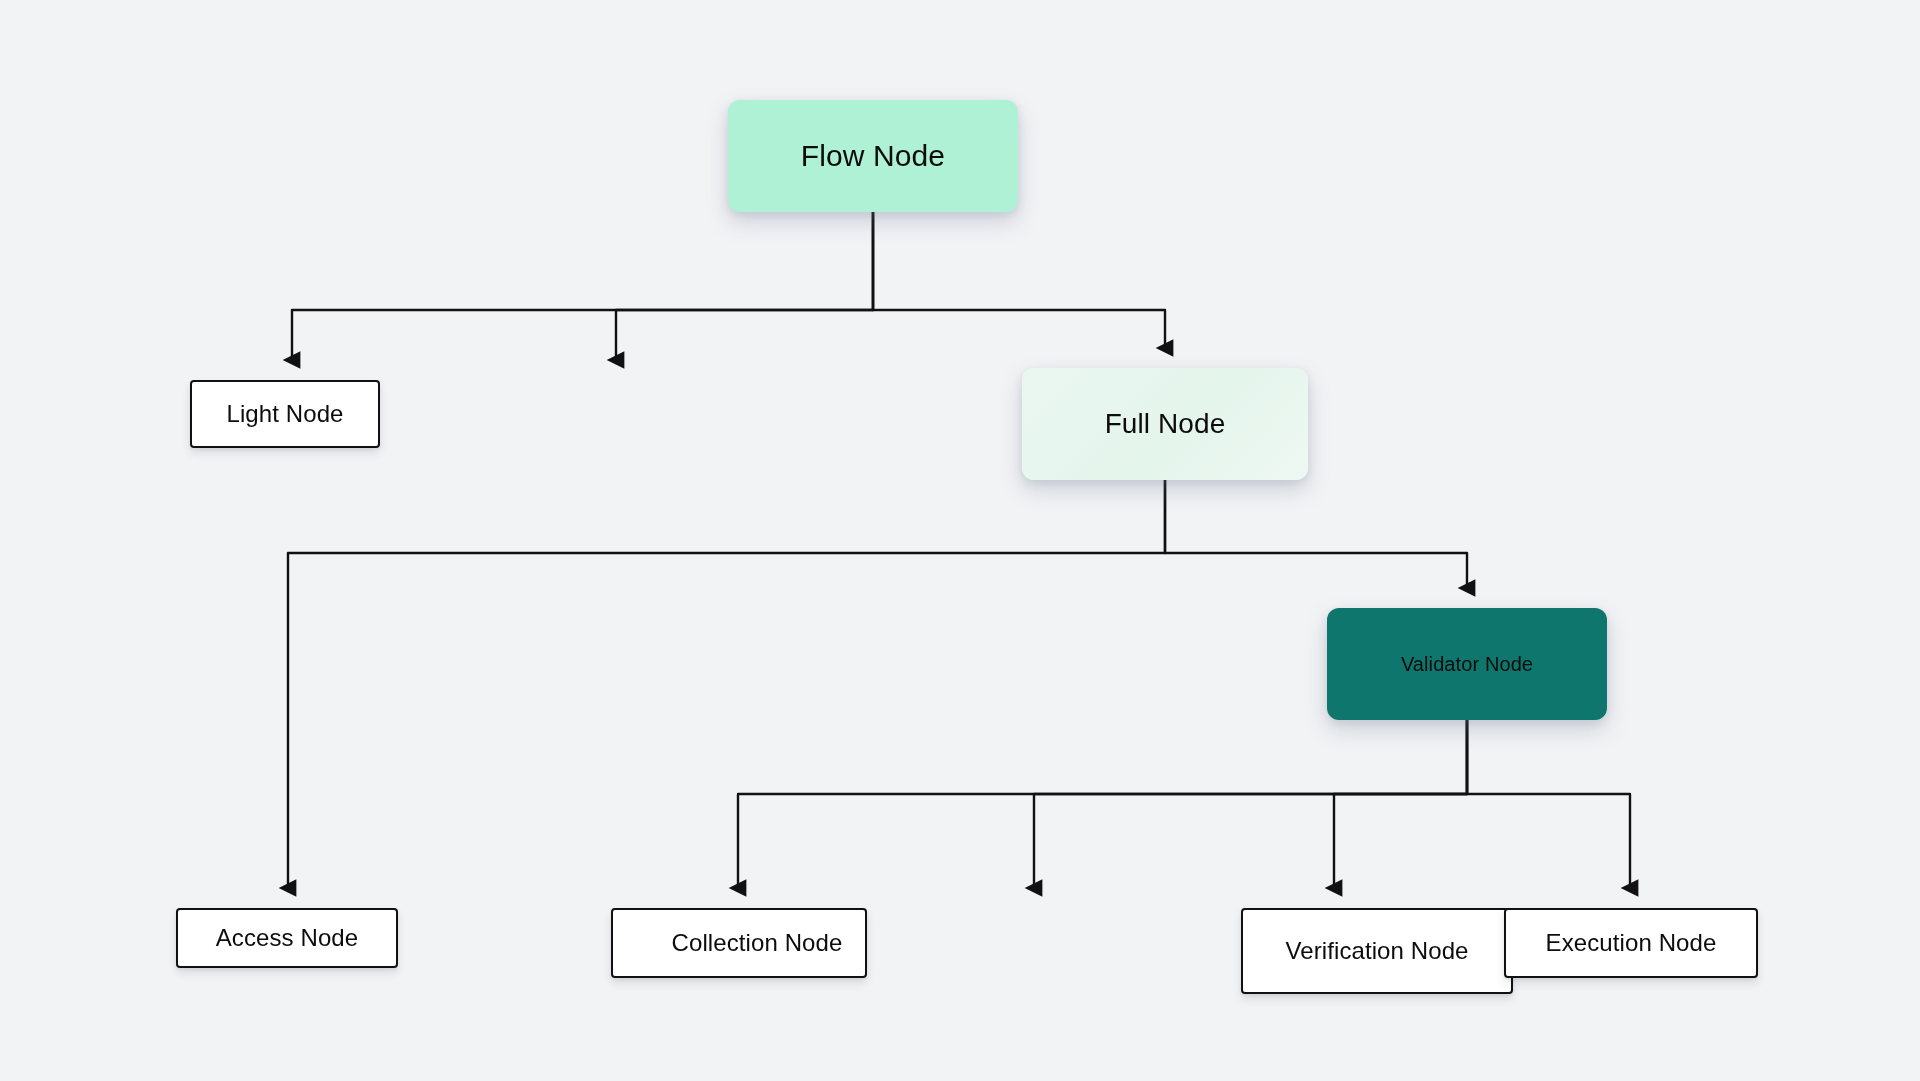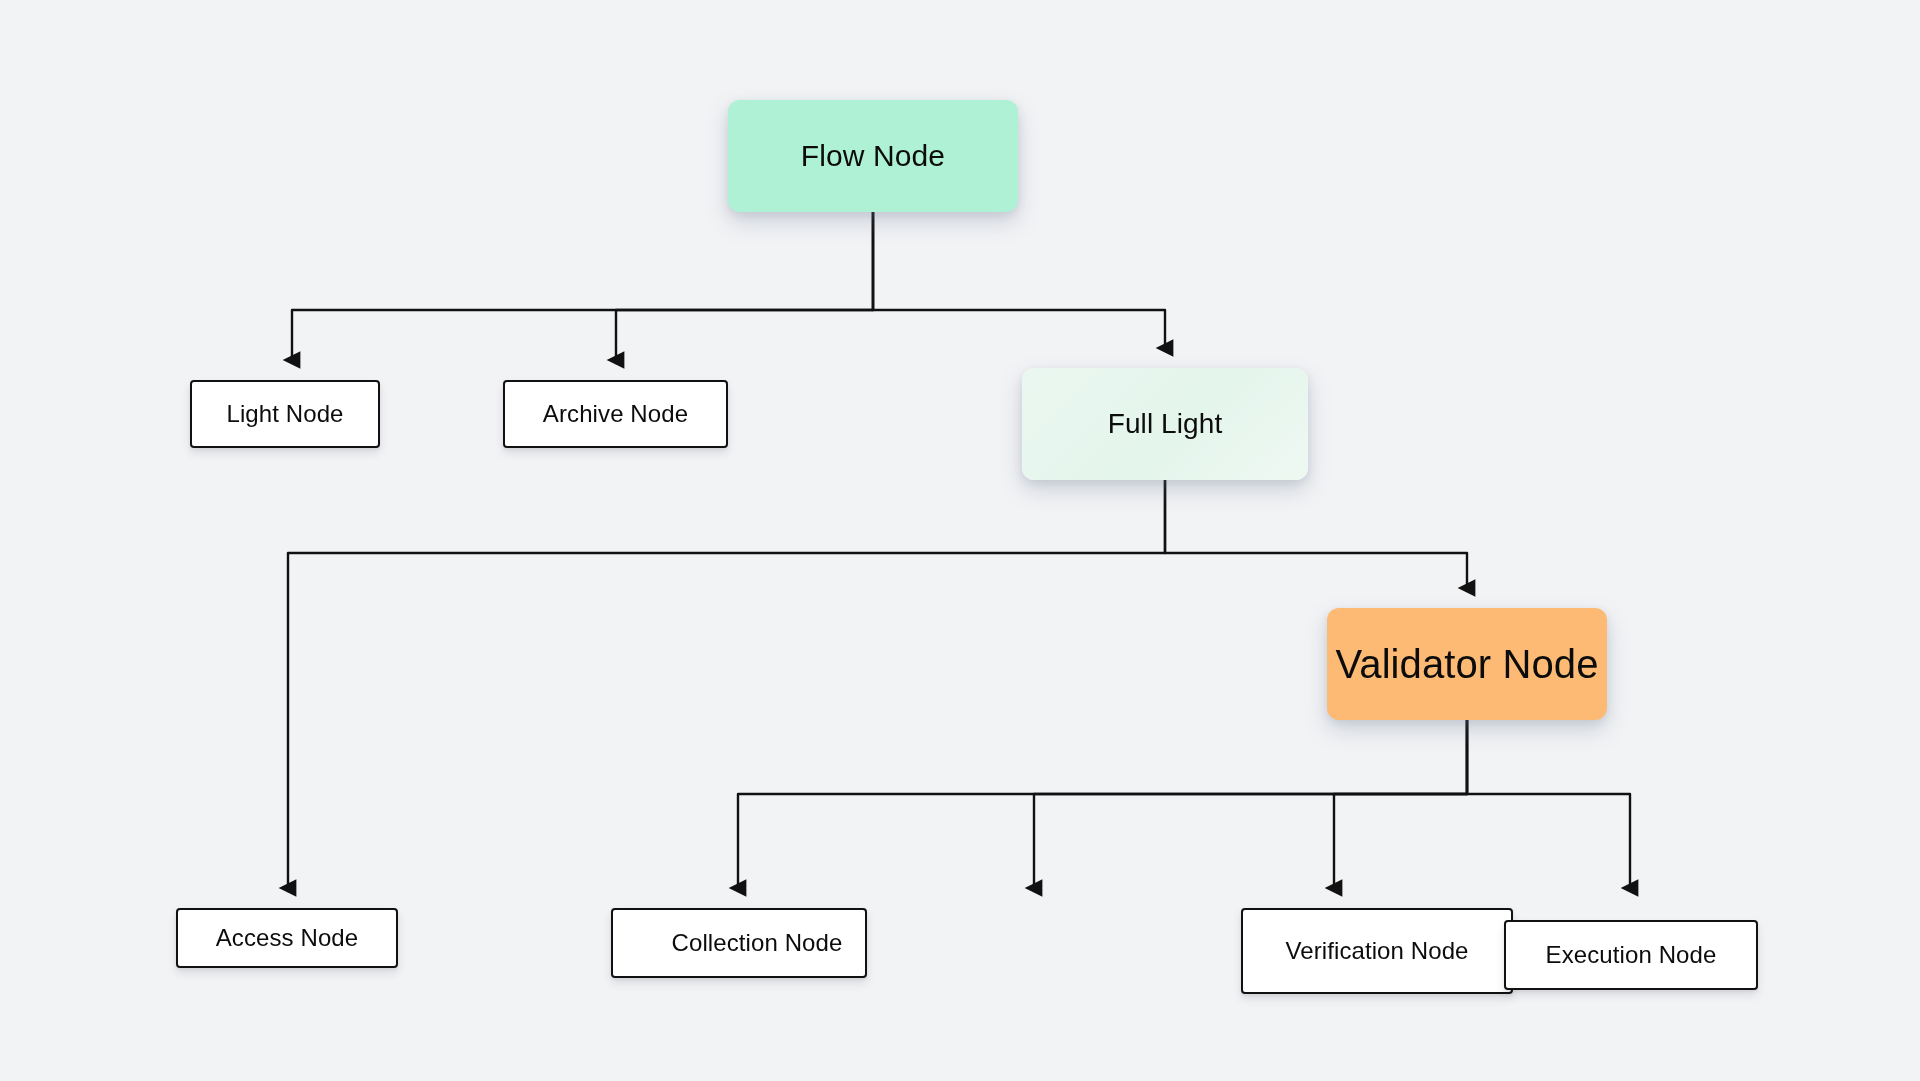--- a/index.html
+++ b/index.html
@@ -59,22 +59,22 @@
     background: #aef1d5;
     font-size: 30px;
     font-weight: 400;
   }
   .node.full {
     background: linear-gradient(135deg, #eaf7f0 0%, #e4f5ec 55%, #eef8f2 100%);
     font-size: 28px;
     font-weight: 400;
   }
   .node.validator {
-    background: #fdba74;
-    font-size: 40px;
+    background: #0f766e;
+    font-size: 20px;
     font-weight: 400;
   }
   .node-label {
     display: block;
     line-height: 1.15;
   }
 </style>
 </head>
 <body style="background: rgb(242, 243, 245);">
 
@@ -110,42 +110,39 @@
   </svg>
 
   <div class="node tinted root" id="node-flow-node" style="left: 728px; top: 100px; width: 290px; height: 112px;">
     <span class="node-label">Flow Node</span>
   </div>
 
   <div class="node leaf" id="node-light-node" style="left: 190px; top: 380px; width: 190px; height: 68px;">
     <span class="node-label">Light Node</span>
   </div>
 
-  <div class="node leaf" id="node-archive-node" style="left: 503px; top: 380px; width: 225px; height: 68px;">
-    <span class="node-label">Archive Node</span>
-  </div>
 
   <div class="node tinted full" id="node-full-node" style="left: 1022px; top: 368px; width: 286px; height: 112px;">
-    <span class="node-label">Full Light</span>
+    <span class="node-label">Full Node</span>
   </div>
 
   <div class="node leaf" id="node-access-node" style="left: 176px; top: 908px; width: 222px; height: 60px;">
     <span class="node-label">Access Node</span>
   </div>
 
   <div class="node tinted validator" id="node-validator-node" style="left: 1327px; top: 608px; width: 280px; height: 112px;">
     <span class="node-label">Validator Node</span>
   </div>
 
   <div class="node leaf" id="node-collection-node" style="left: 611px; top: 908px; width: 256px; height: 70px; padding-left: 36px;">
     <span class="node-label">Collection Node</span>
   </div>
 
 
   <div class="node leaf" id="node-verification-node" style="left: 1241px; top: 908px; width: 272px; height: 86px;">
     <span class="node-label">Verification Node</span>
   </div>
 
-  <div class="node leaf" id="node-execution-node" style="left: 1504px; top: 908px; width: 254px; height: 70px; margin-top: 12px;">
+  <div class="node leaf" id="node-execution-node" style="left: 1504px; top: 908px; width: 254px; height: 70px;">
     <span class="node-label">Execution Node</span>
   </div>
 
 </div>
 
 </body></html>

